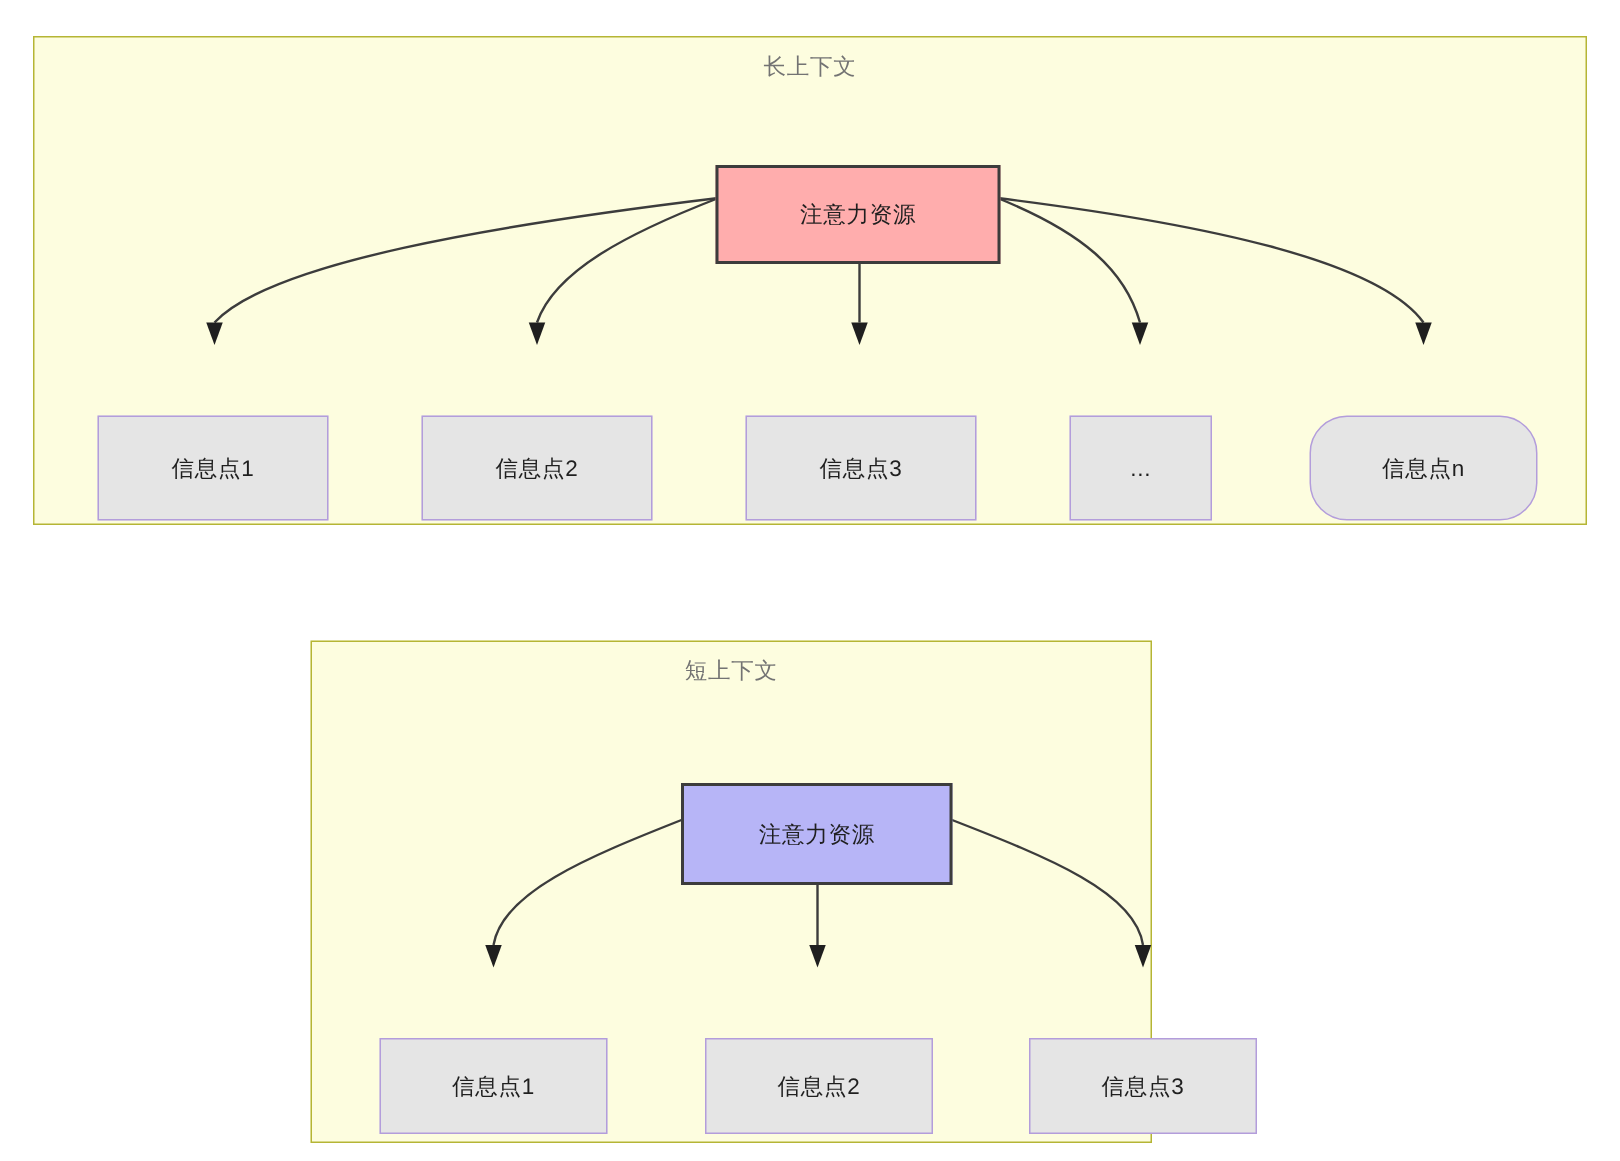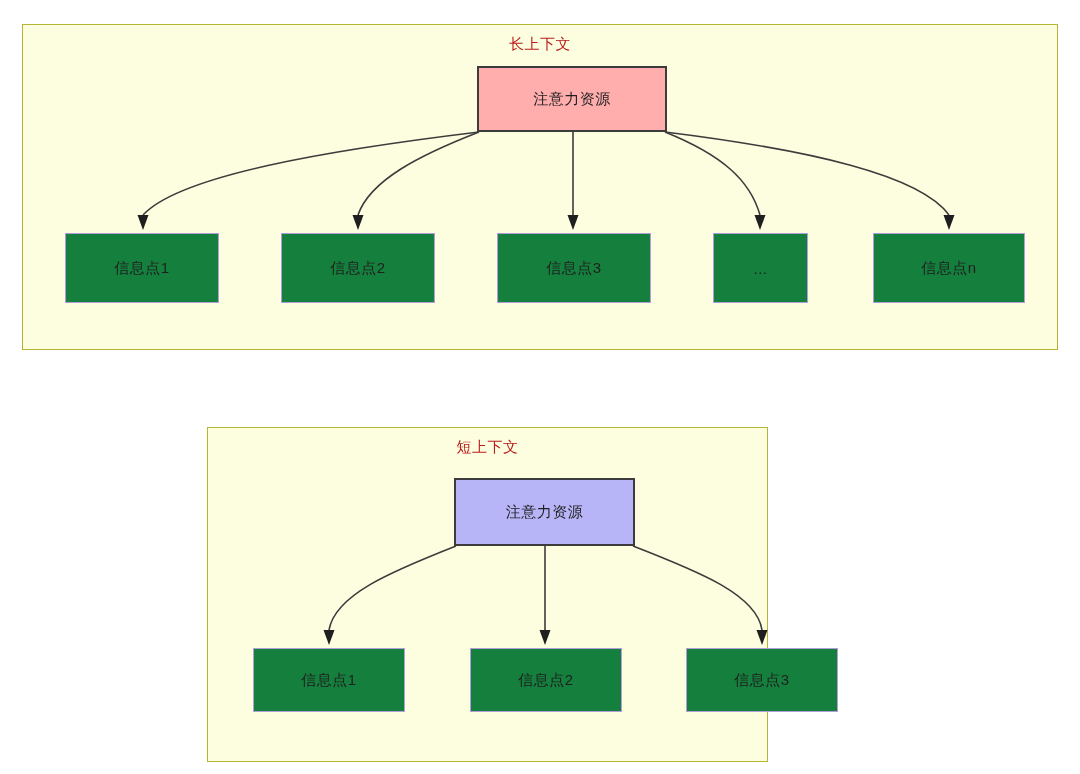--- a/index.html
+++ b/index.html
@@ -40,57 +40,58 @@
     width: 561px;
     height: 335px;
   }
   .panel-title {
     position: absolute;
     width: 100%;
     text-align: center;
     top: 10px;
     left: 0;
     font-size: 15px;
-    color: #b91c1c;
+    color: #737373;
     letter-spacing: 0.5px;
   }
   .node {
     position: absolute;
     box-sizing: border-box;
     display: flex;
     align-items: center;
     justify-content: center;
     font-size: 15px;
     color: #1f1f1f;
     letter-spacing: 0.5px;
+    margin-top: 44px;
   }
   .node-attn {
     background: #ffadad;
     border: 2px solid #3c3c3c;
   }
   .node-attn-blue {
     background: #b7b5f7;
     border: 2px solid #3c3c3c;
   }
   .node-info {
-    background: #15803d;
+    background: #e5e5e5;
     border: 1px solid #b39ddb;
   }
   
   #attn-long {
     left: 477px;
     top: 66px;
     width: 190px;
     height: 66px;
   }
   #info-l-1 { left: 65px;  top: 233px; width: 154px; height: 70px; }
   #info-l-2 { left: 281px; top: 233px; width: 154px; height: 70px; }
   #info-l-3 { left: 497px; top: 233px; width: 154px; height: 70px; }
   #info-l-4 { left: 713px; top: 233px; width: 95px;  height: 70px; }
-  #info-l-5 { left: 873px; top: 233px; width: 152px; height: 70px; }
+  #info-l-5 { left: 873px; top: 233px; width: 152px; height: 70px; border-radius: 25px; }
   
   #attn-short {
     left: 454px;
     top: 478px;
     width: 181px;
     height: 68px;
   }
   #info-s-1 { left: 253px; top: 648px; width: 152px; height: 64px; }
   #info-s-2 { left: 470px; top: 648px; width: 152px; height: 64px; }
   #info-s-3 { left: 686px; top: 648px; width: 152px; height: 64px; }

